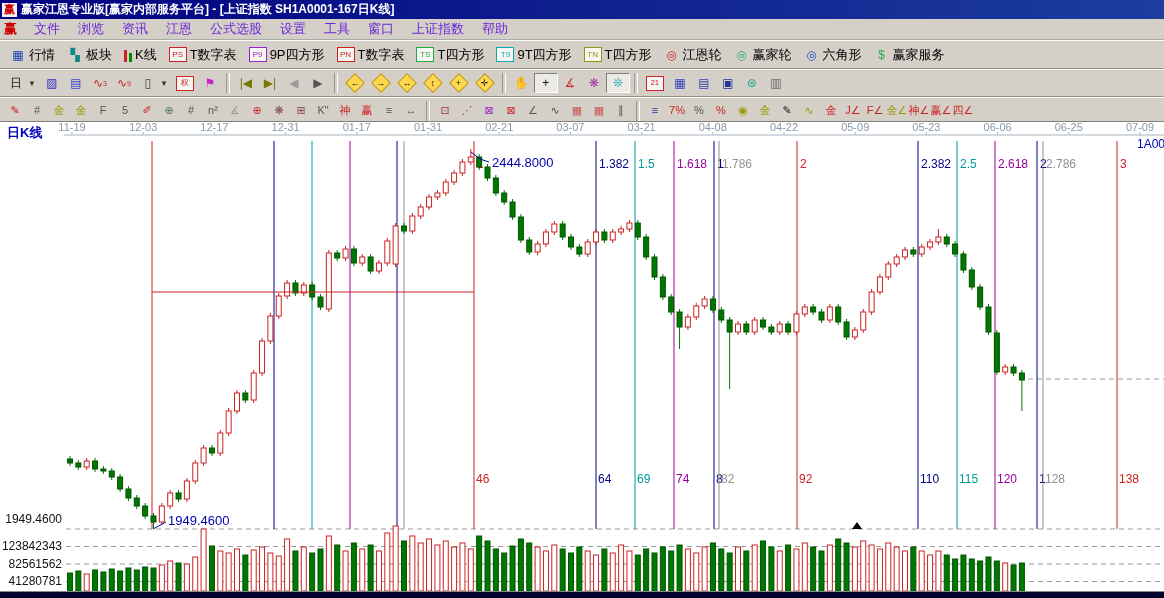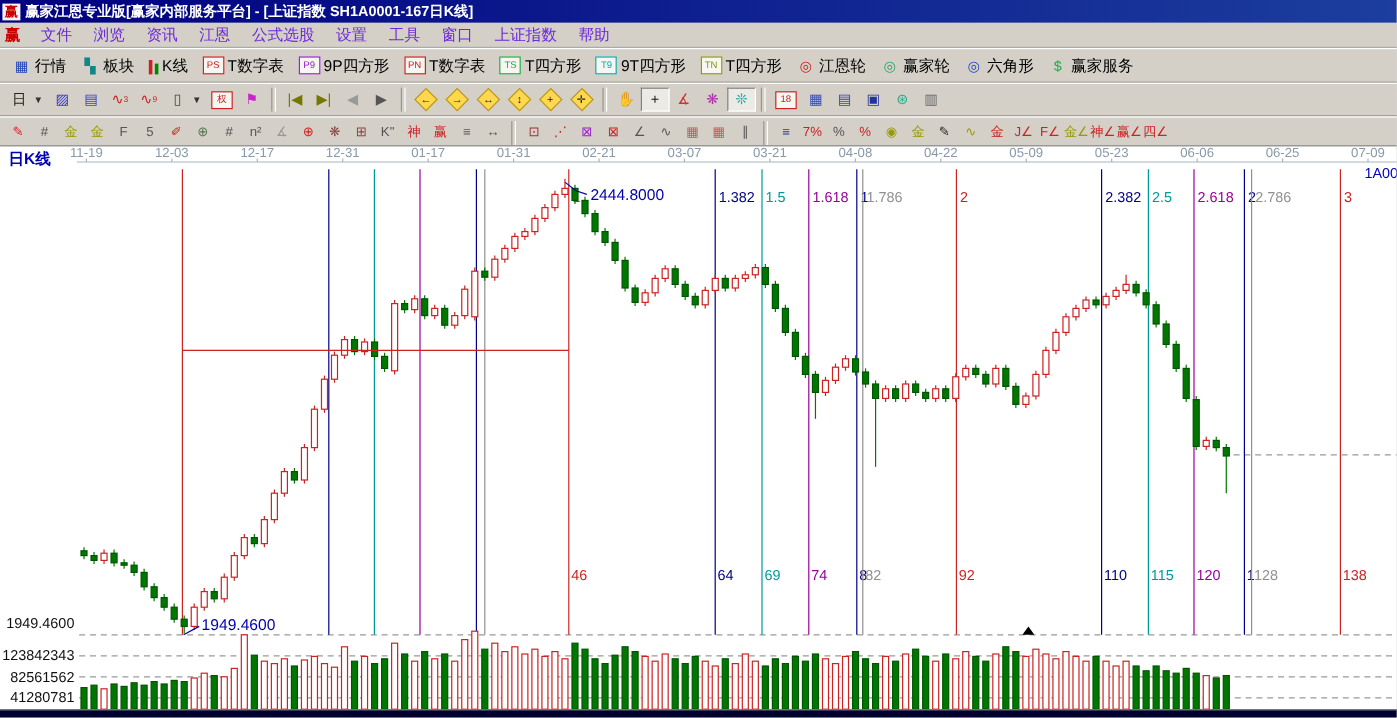--- a/index.html
+++ b/index.html
@@ -195,21 +195,21 @@
       <span class="ic" style="color:#cc3333">∡</span>
     </span>
     <span class="tbtn" style="padding: 1px 3px;">
       <span class="ic" style="color:#aa33aa">❋</span>
     </span>
     <span class="tbtn active" style="padding: 1px 3px;">
       <span class="ic" style="color:#22aaaa">❊</span>
     </span>
     <span class="sep"></span>
     <span class="tbtn" style="padding: 1px 3px;">
-      <span class="icbox" style="border-color:#cc2222;color:#cc2222">18</span>
+      <span class="icbox" style="border-color:#cc2222;color:#cc2222">21</span>
     </span>
     <span class="tbtn" style="padding: 1px 3px;">
       <span class="ic" style="color:#3344bb">▦</span>
     </span>
     <span class="tbtn" style="padding: 1px 3px;">
       <span class="ic" style="color:#3344bb">▤</span>
     </span>
     <span class="tbtn" style="padding: 1px 3px;">
       <span class="ic" style="color:#223399">▣</span>
     </span>

